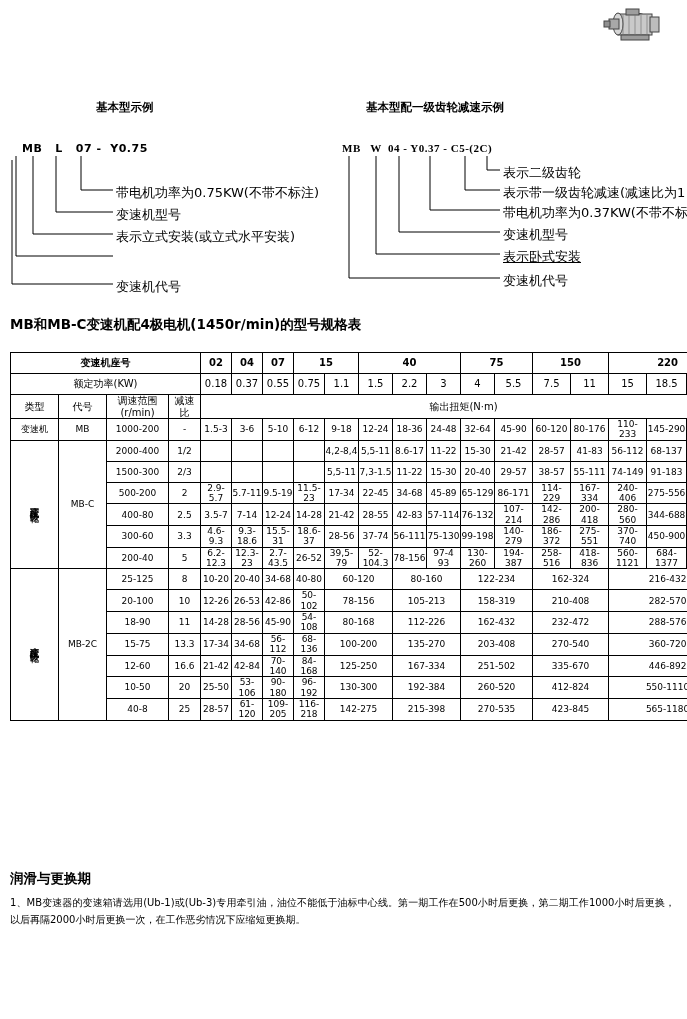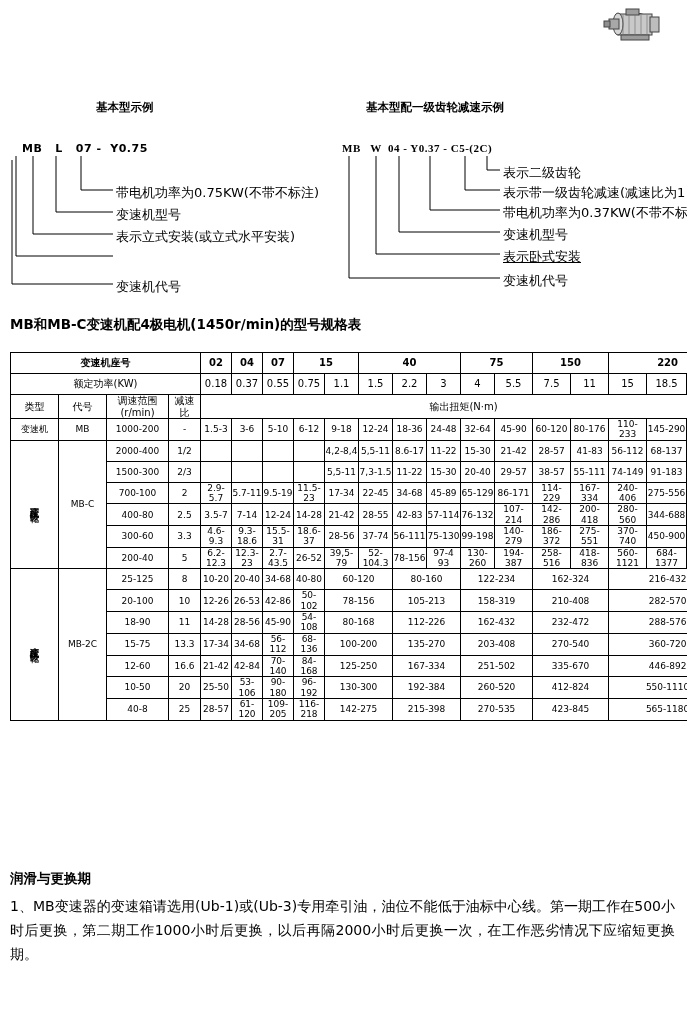--- a/index.html
+++ b/index.html
@@ -107,21 +107,21 @@
     line-height: 1.05;
     display: inline-block;
     font-size: 9.5px;
   }
 
   
   .para {
     position: absolute;
     left: 10px;
     width: 665px;
-    font-size: 14px;
+    font-size: 10px;
     line-height: 1.72;
     text-align: justify;
   }
   #para-1 { top: 894px; }
   #para-2 { top: 966px; }
 </style>
 </head>
 <body>
 
 <div class="page">
@@ -295,21 +295,21 @@
             <td>15-30</td>
             <td>20-40</td>
             <td>29-57</td>
             <td>38-57</td>
             <td>55-111</td>
             <td>74-149</td>
             <td>91-183</td>
             <td>111-222</td>
           </tr>
           <tr>
-            <td>700-100</td>
+            <td>500-200</td>
             <td>2</td>
             <td>2.9-5.7</td>
             <td>5.7-11</td>
             <td>9.5-19</td>
             <td>11.5-23</td>
             <td>17-34</td>
             <td>22-45</td>
             <td>34-68</td>
             <td>45-89</td>
             <td>65-129</td>

